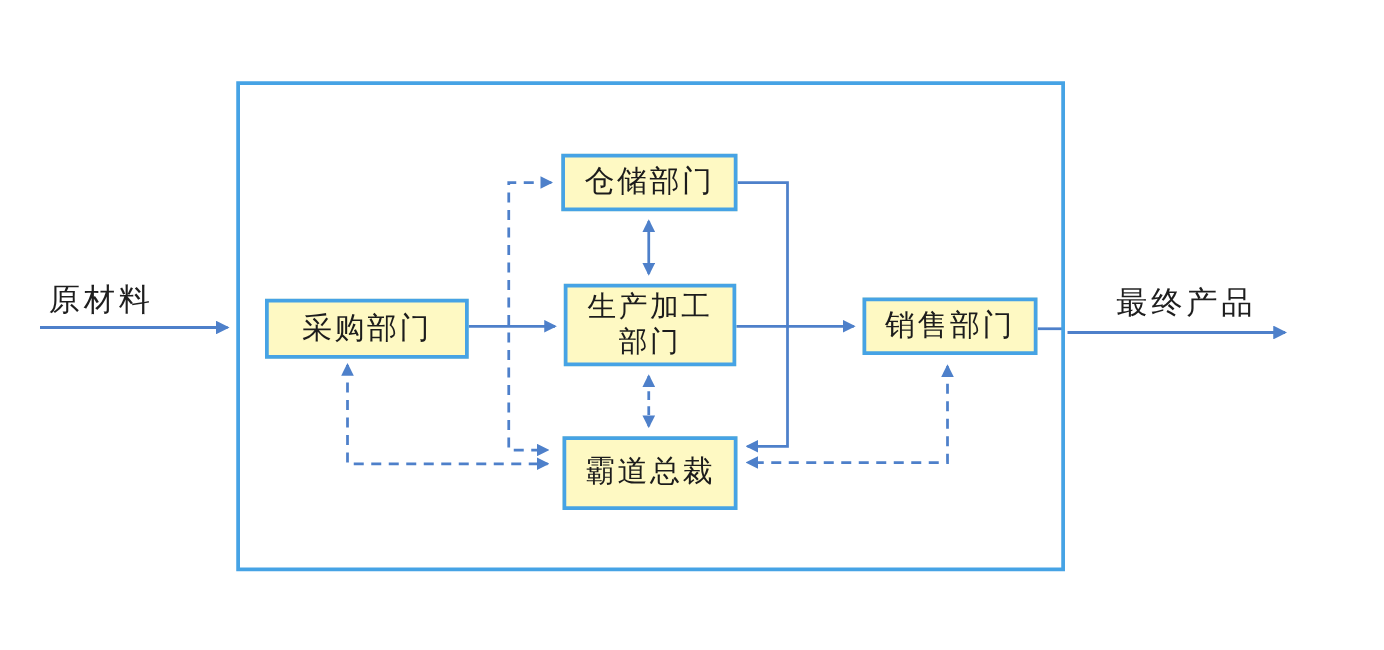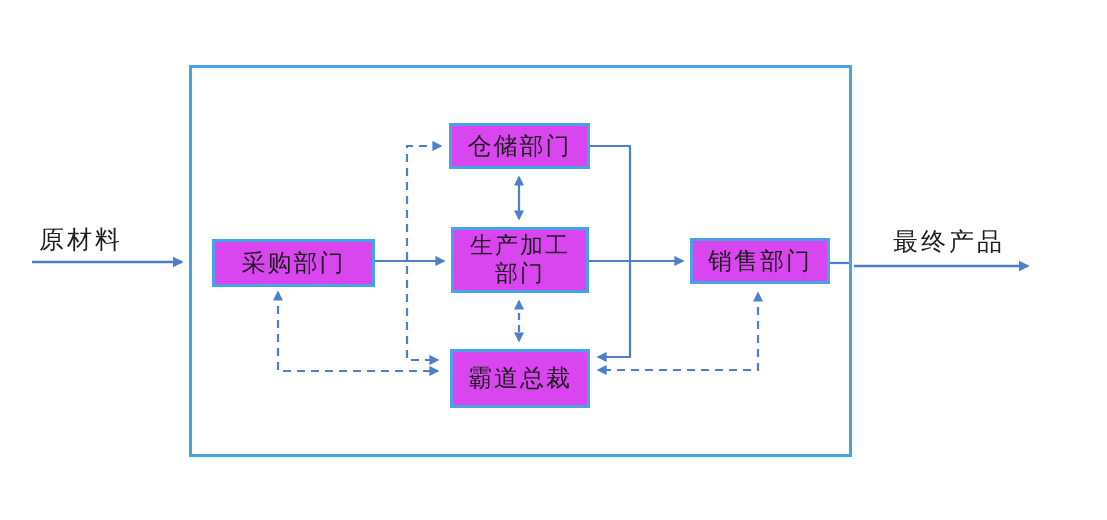--- a/index.html
+++ b/index.html
@@ -20,21 +20,21 @@
     position: absolute;
     left: 189px; top: 65px;
     width: 657px; height: 386px;
     border: 3px solid #46a3e5;
     background: transparent;
   }
   .node {
     position: absolute;
     box-sizing: border-box;
     border: 3px solid #46a3e5;
-    background: #d946ef;
+    background: #fef9c3;
     display: flex;
     flex-direction: column;
     align-items: center;
     justify-content: center;
     font-size: 24px;
     color: #1c1c1c;
     letter-spacing: 2px;
     line-height: 1.2;
     text-align: center;
     white-space: nowrap;

